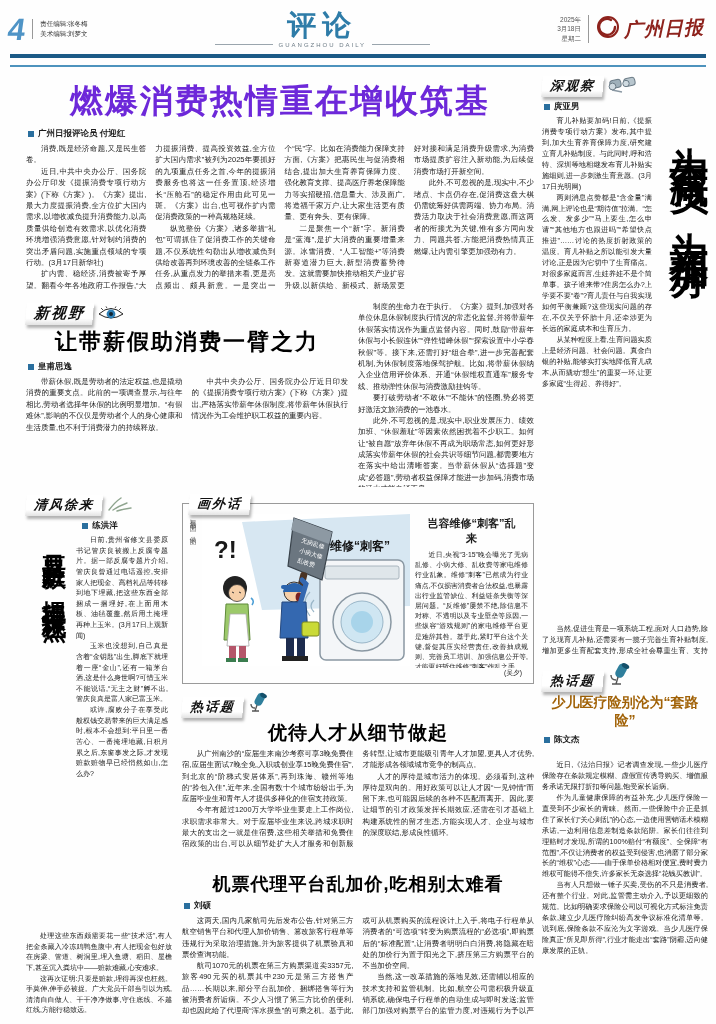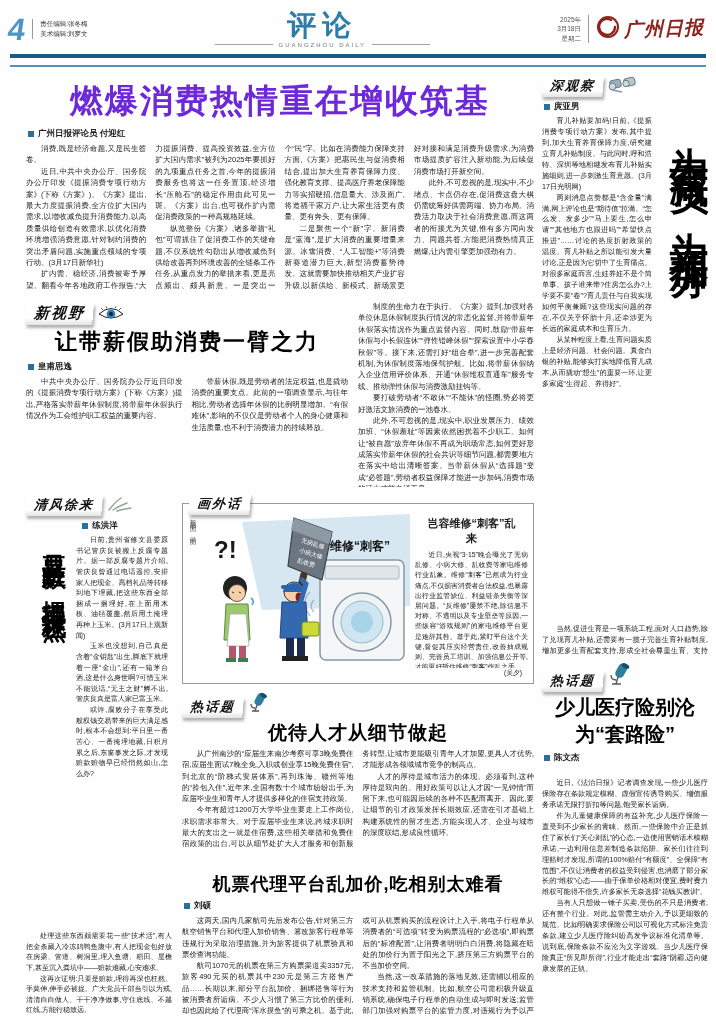--- a/index.html
+++ b/index.html
@@ -31,21 +31,21 @@
   .byline{font-size:8.5px;font-weight:bold;color:#1c1c1c;display:flex;align-items:center;gap:4px;margin:4px 0 3px 2px;}
   .byline i{width:6px;height:6px;background:#2a6f9e;display:inline-block;flex:none;}
   .body-text{font-size:7.5px;line-height:1.52;text-align:justify;color:#1b1b1b;overflow:hidden;}
   .body-text .para{margin:0;text-indent:2em;}
   .cols-4{column-count:4;column-gap:9px;}
   .cols-2{column-count:2;column-gap:9px;}
   
   .h-main{font-size:33px;font-weight:800;text-align:center;letter-spacing:2px;margin:6px 0 2px;color:#6d28d9;}
   .h-mid{font-size:22px;font-weight:800;text-align:center;letter-spacing:2px;color:#000;}
   .h-sm{font-size:19px;font-weight:800;text-align:center;letter-spacing:1px;color:#000;}
-  .h-xs{font-size:20px;font-weight:800;text-align:center;color:#000000;}
+  .h-xs{font-size:14px;font-weight:800;text-align:center;color:#a16207;}
   
   .cal{font-family:"DejaVu Serif","Liberation Serif",serif;font-weight:bold;font-style:italic;
        font-size:15px;letter-spacing:2px;padding:1px 8px 2px;display:inline-block;
        background:linear-gradient(#ffffff 70%,#e3e3e3);box-shadow:2px 3px 3px rgba(0,0,0,.3);
        transform:skewX(-5deg);color:#111;}
   .labelrow{display:flex;align-items:flex-end;gap:5px;margin:2px 0 2px;}
   
   .vh{writing-mode:vertical-rl;text-orientation:upright;font-weight:800;color:#000;overflow:hidden;}
   .vh-left{font-family:"DejaVu Serif","Liberation Serif",serif;font-size:24px;letter-spacing:3px;
            width:44px;height:392px;flex:none;}
@@ -156,22 +156,22 @@
                   <path d="M5 4 L3 2 M9 2.2 L8 0.4 M17 2.2 L18 0.4 M21 4 L23 2" stroke="#222" stroke-width="0.8"></path>
                 </svg>
               </span>
             </div>
             <div class="h-mid">让带薪假助消费一臂之力</div>
             <div class="byline">
                 <i></i>
                 <span>皇甫思逸</span>
               </div>
             <div class="body-text cols-2 xsy-body">
+                <p class="para">带薪休假,既是劳动者的法定权益,也是撬动消费的重要支点。此前的一项调查显示,与往年相比,劳动者选择年休假的比例明显增加。“有假难休”,影响的不仅仅是劳动者个人的身心健康和生活质量,也不利于消费潜力的持续释放。</p>
                 <p class="para">中共中央办公厅、国务院办公厅近日印发的《提振消费专项行动方案》(下称《方案》)提出,严格落实带薪年休假制度,将带薪年休假执行情况作为工会维护职工权益的重要内容。</p>
-                <p class="para">带薪休假,既是劳动者的法定权益,也是撬动消费的重要支点。此前的一项调查显示,与往年相比,劳动者选择年休假的比例明显增加。“有假难休”,影响的不仅仅是劳动者个人的身心健康和生活质量,也不利于消费潜力的持续释放。</p>
               </div>
           </div>
           <div class="body-text xsy-right">
               <p class="para">制度的生命力在于执行。《方案》提到,加强对各单位休息休假制度执行情况的常态化监督,并将带薪年休假落实情况作为重点监督内容。同时,鼓励“带薪年休假与小长假连休”“弹性错峰休假”“探索设置中小学春秋假”等。接下来,还需打好“组合拳”,进一步完善配套机制,为休假制度落地保驾护航。比如,将带薪休假纳入企业信用评价体系、开通“休假维权直通车”服务专线、推动弹性休假与消费激励挂钩等。</p>
               <p class="para">要打破劳动者“不敢休”“不能休”的怪圈,势必将更好激活文旅消费的一池春水。</p>
               <p class="para">此外,不可忽视的是,现实中,职业发展压力、绩效加班、“休假羞耻”等因素依然困扰着不少职工。如何让“被自愿”放弃年休假不再成为职场常态,如何更好形成落实带薪年休假的社会共识等细节问题,都需要地方在落实中给出清晰答案。当带薪休假从“选择题”变成“必答题”,劳动者权益保障才能进一步加码,消费市场的活水才能奔涌不息。</p>
             </div>
         </div>
       </div>
 

